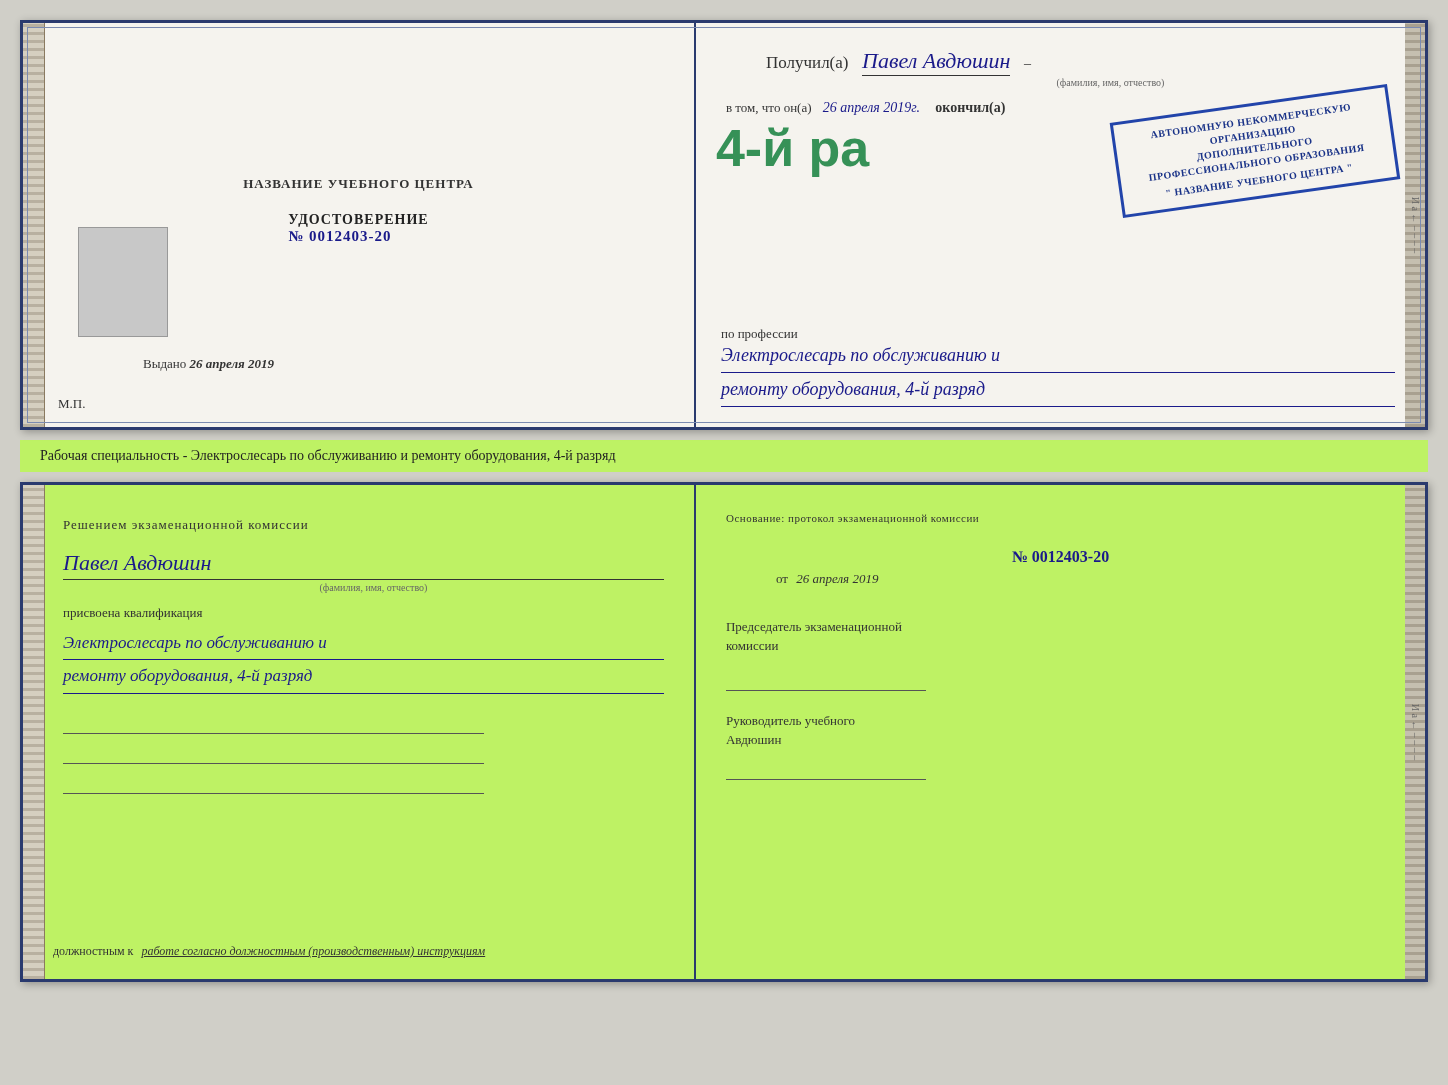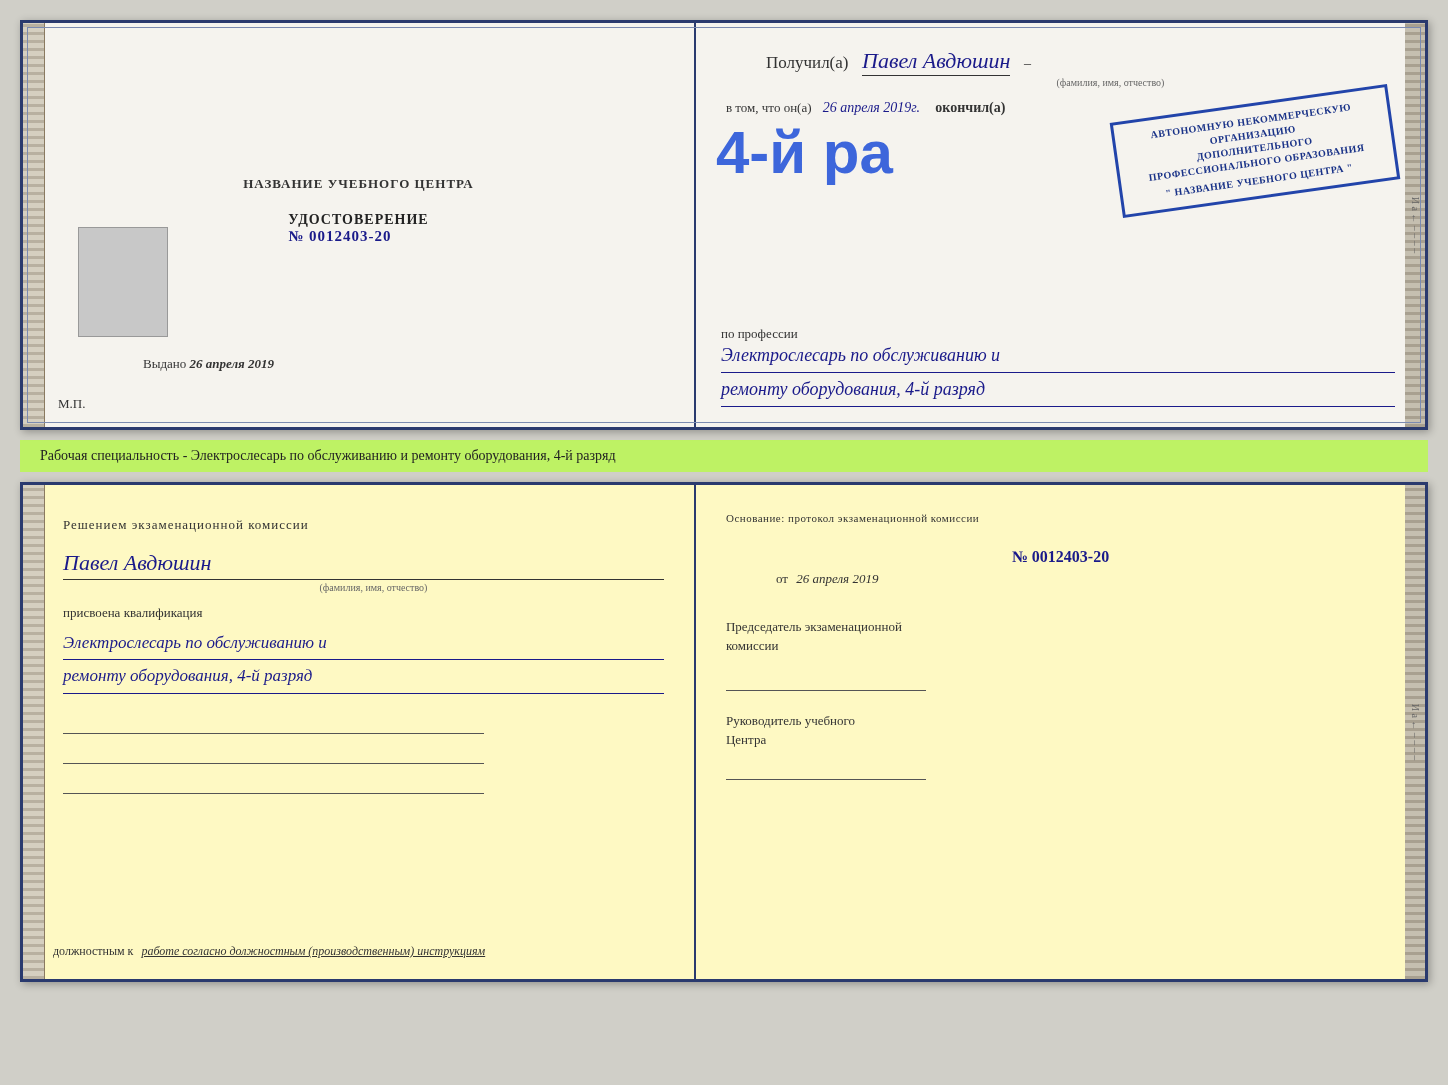--- a/index.html
+++ b/index.html
@@ -163,23 +163,23 @@
     }
 
     .okonchil {
       font-size: 13px;
       color: #333;
     }
 
     .big-4th {
       position: absolute;
       font-family: Arial Black, sans-serif;
-      font-size: 60px;
+      font-size: 52px;
       font-weight: 900;
-      color: #1d4ed8;
+      color: #15803d;
       opacity: 0.85;
       top: 95px;
       left: 20px;
       z-index: 2;
     }
 
     .stamp-block {
       position: absolute;
       top: 80px;
       right: 30px;
@@ -229,21 +229,21 @@
     .middle-text {
       padding: 8px 20px;
       font-size: 14px;
       color: #222;
       background: #bef264;
     }
 
     
     .bottom-document {
       display: flex;
-      background: #fef9c3;
+      background: #bef264;
       border: 3px solid #2a3a6e;
       box-shadow: 2px 2px 8px rgba(0,0,0,0.3);
       position: relative;
       height: 500px;
     }
 
     .bottom-left {
       width: 48%;
       border-right: 2px solid #2a3a6e;
       padding: 30px 30px 25px 40px;
@@ -501,21 +501,21 @@
       </div>
 
       <div class="predsedatel">
         <span>Председатель экзаменационной</span><br>
         <span>комиссии</span>
       </div>
       <div class="sig-underline"></div>
 
       <div class="rukovoditel">
         <span>Руководитель учебного</span><br>
-        <span>Центра</span>
+        <span>Авдюшин</span>
       </div>
       <div class="sig-underline"></div>
     </div>
 
     <div class="page-side-right">
       <div class="page-side-chars">И а ← – – – –</div>
     </div>
   </div>
 
 </div>

